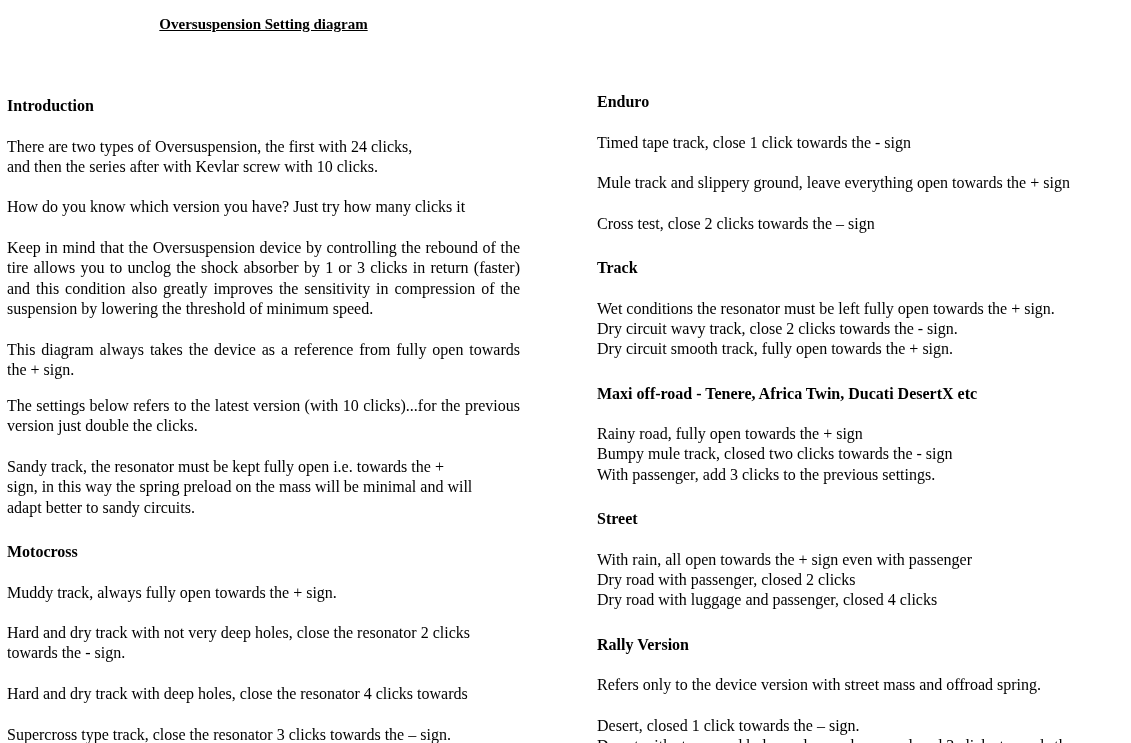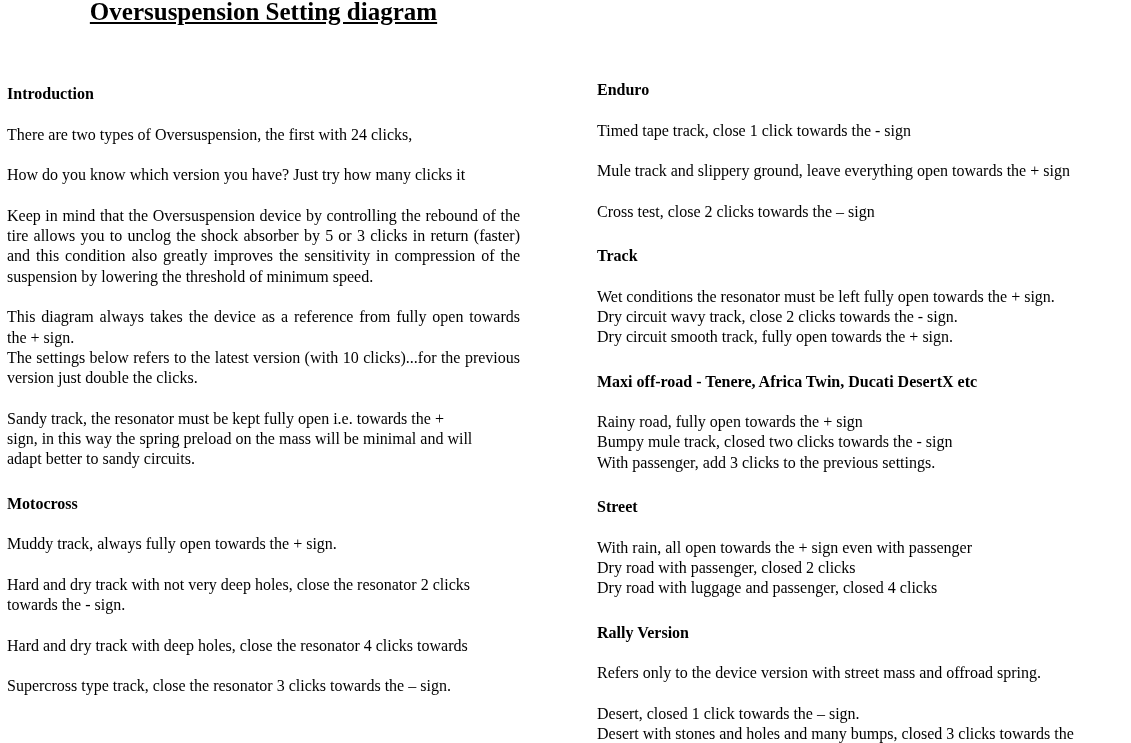--- a/index.html
+++ b/index.html
@@ -13,23 +13,23 @@
   .page {
     width: 1131px;
     height: 743px;
     background: #ffffff;
     color: #000000;
     font-family: "Liberation Serif", "DejaVu Serif", serif;
   }
   .doc-title {
     margin-left: 7px;
     width: 513px;
-    padding-top: 0;
+    padding-top: 12px;
     text-align: center;
-    font-size: 25px;
+    font-size: 15px;
     line-height: 24px;
     font-weight: bold;
     text-decoration: underline;
   }
   .columns {
     display: flex;
     align-items: flex-start;
   }
   .col {
     font-size: 16px;
@@ -42,21 +42,21 @@
   }
   .col-right {
     margin-left: 77px;
     width: 524px;
     margin-top: 32px;
   }
   .block {
     margin: 0 0 20.3px 0;
   }
   .block.tight {
-    margin-bottom: 0;
+    margin-bottom: 16px;
   }
   .heading {
     font-weight: bold;
     margin-top: 24px;
   }
   .justify {
     text-align: justify;
   }
   .line {
     white-space: pre;
@@ -65,25 +65,26 @@
 </head>
 <body>
 
 <div class="page">
   <div class="doc-title">Oversuspension Setting diagram</div>
   <div class="columns">
     <div class="col col-left" id="col-left">
         <div class="block heading">Introduction</div>
         <div class="block paragraph">
           <div class="line">There are two types of Oversuspension, the first with 24 clicks,</div>
+          <div class="line">and then the series after with Kevlar screw with 10 clicks.</div>
         </div>
         <div class="block paragraph">
           <div class="line">How do you know which version you have? Just try how many clicks it</div>
         </div>
-        <div class="block paragraph justify">Keep in mind that the Oversuspension device by controlling the rebound of the tire allows you to unclog the shock absorber by 5 or 3 clicks in return (faster) and this condition also greatly improves the sensitivity in compression of the suspension by lowering the threshold of minimum speed.</div>
+        <div class="block paragraph justify">Keep in mind that the Oversuspension device by controlling the rebound of the tire allows you to unclog the shock absorber by 1 or 3 clicks in return (faster) and this condition also greatly improves the sensitivity in compression of the suspension by lowering the threshold of minimum speed.</div>
         <div class="block paragraph justify tight">This diagram always takes the device as a reference from fully open towards the + sign.</div>
         <div class="block paragraph justify">The settings below refers to the latest version (with 10 clicks)...for the previous version just double the clicks.</div>
         <div class="block paragraph">
           <div class="line">Sandy track, the resonator must be kept fully open i.e. towards the +</div>
           <div class="line">sign, in this way the spring preload on the mass will be minimal and will</div>
           <div class="line">adapt better to sandy circuits.</div>
         </div>
         <div class="block heading">Motocross</div>
         <div class="block paragraph">
           <div class="line">Muddy track, always fully open towards the + sign.</div>

